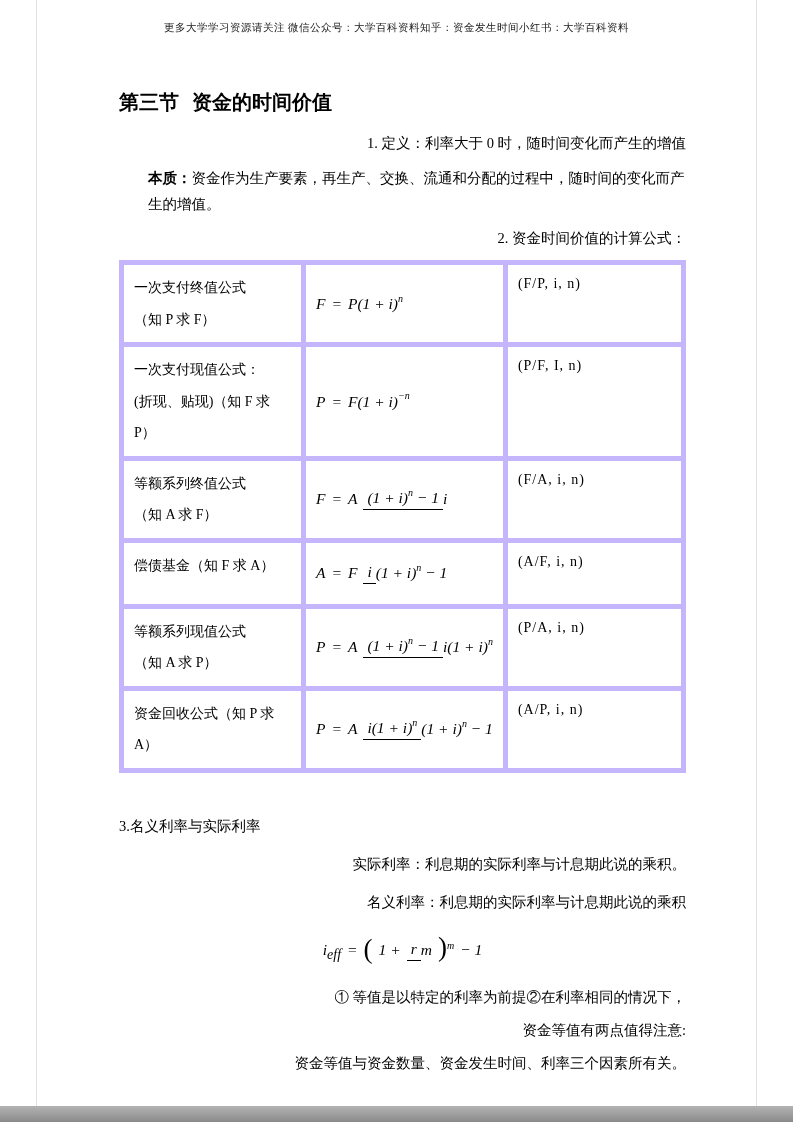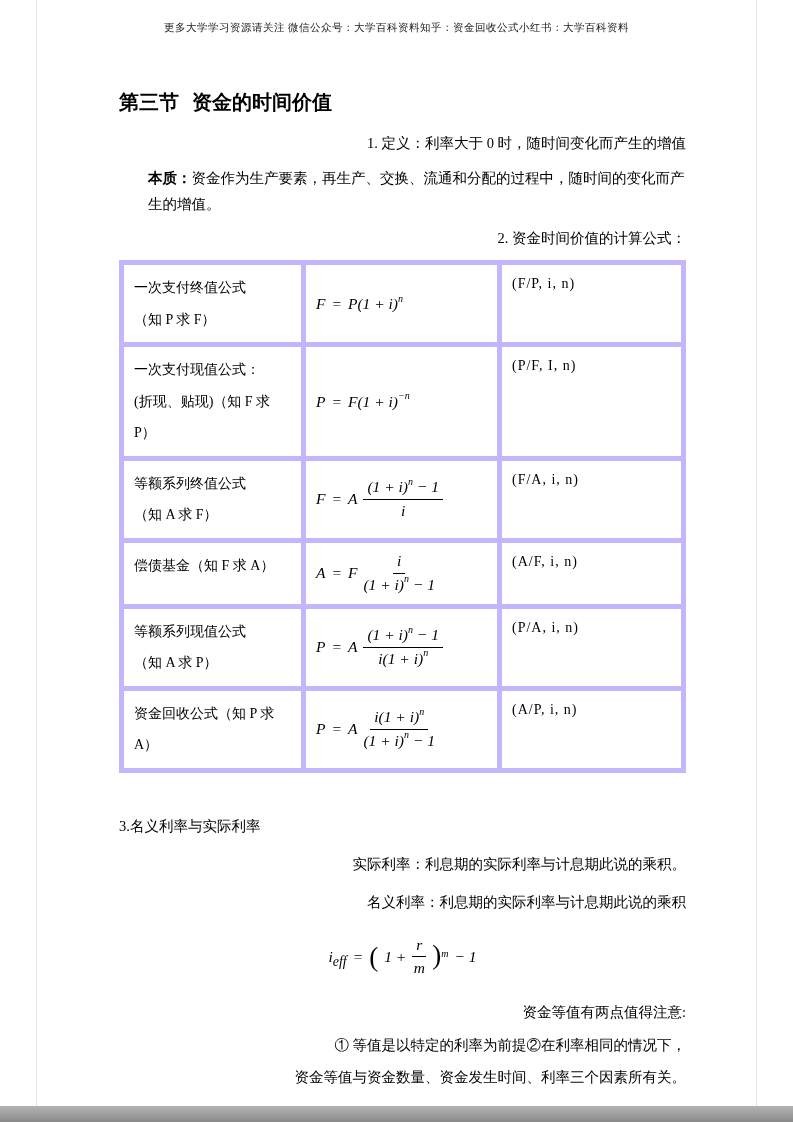--- a/index.html
+++ b/index.html
@@ -52,40 +52,40 @@
   .formula-table tr:nth-child(5) { height: 62px; }
   .formula-table tr:nth-child(6) { height: 58px; }
 
   .math {
     font-style: italic; font-size: 15.5px;
     display: inline-flex; align-items: center; gap: 6px;
     white-space: nowrap;
   }
   .math sup { font-size: 10px; line-height: 1; position: relative; top: -1px; }
   .math sub { font-size: 14px; line-height: 1; }
-  .frac { display: inline-flex; flex-direction: column; align-items: center; line-height: 1.3; }
+  .frac { display: inline-flex; flex-direction: row; align-items: center; line-height: 1.3; }
   .frac .num { border-bottom: 1px solid #000; padding: 0 4px 1px; white-space: nowrap; }
   .frac .den { padding-top: 1px; white-space: nowrap; }
   .bigparen { font-size: 27px; font-weight: 300; font-style: normal; line-height: 0.9; }
 
   .sec3b { margin-top: 42px; }
   .sec3b .heading { margin-bottom: 15px; }
   .sec3b .para { margin-bottom: 14px; }
   .nominal-formula-wrap {
     display: flex; justify-content: center; margin: 20px 0 22px;
   }
 </style>
 </head>
 <body>
 
 <div class="page">
 
   <div class="doc-header">
     <span>更多大学学习资源请关注 微信公众号：大学百科资料</span>
-    <span>知乎：资金回收公式</span>
+    <span>知乎：资金发生时间</span>
     <span>小红书：大学百科资料</span>
   </div>
 
   <div class="content">
 
     <div class="sec-title">
       <span class="t1">第三节</span><span class="t2">资金的时间价值</span>
     </div>
 
     <div class="para">1. 定义：利率大于 0 时，随时间变化而产生的增值</div>
@@ -220,22 +220,22 @@
           <span class="frac">
             <span class="num">r</span>
             <span class="den">m</span>
           </span>
           <span class="grp"><span class="bigparen">)</span><sup>m</sup></span>
           <span>− 1</span>
         </span>
       </div>
     </div>
 
+    <div class="para">① 等值是以特定的利率为前提②在利率相同的情况下，</div>
     <div class="para">资金等值有两点值得注意:</div>
-    <div class="para">① 等值是以特定的利率为前提②在利率相同的情况下，</div>
     <div class="para">资金等值与资金数量、资金发生时间、利率三个因素所有关。</div>
 
   </div>
 
   <div class="edge-left"></div>
   <div class="edge-right"></div>
   <div class="bottom-band"></div>
 
 </div>
 

